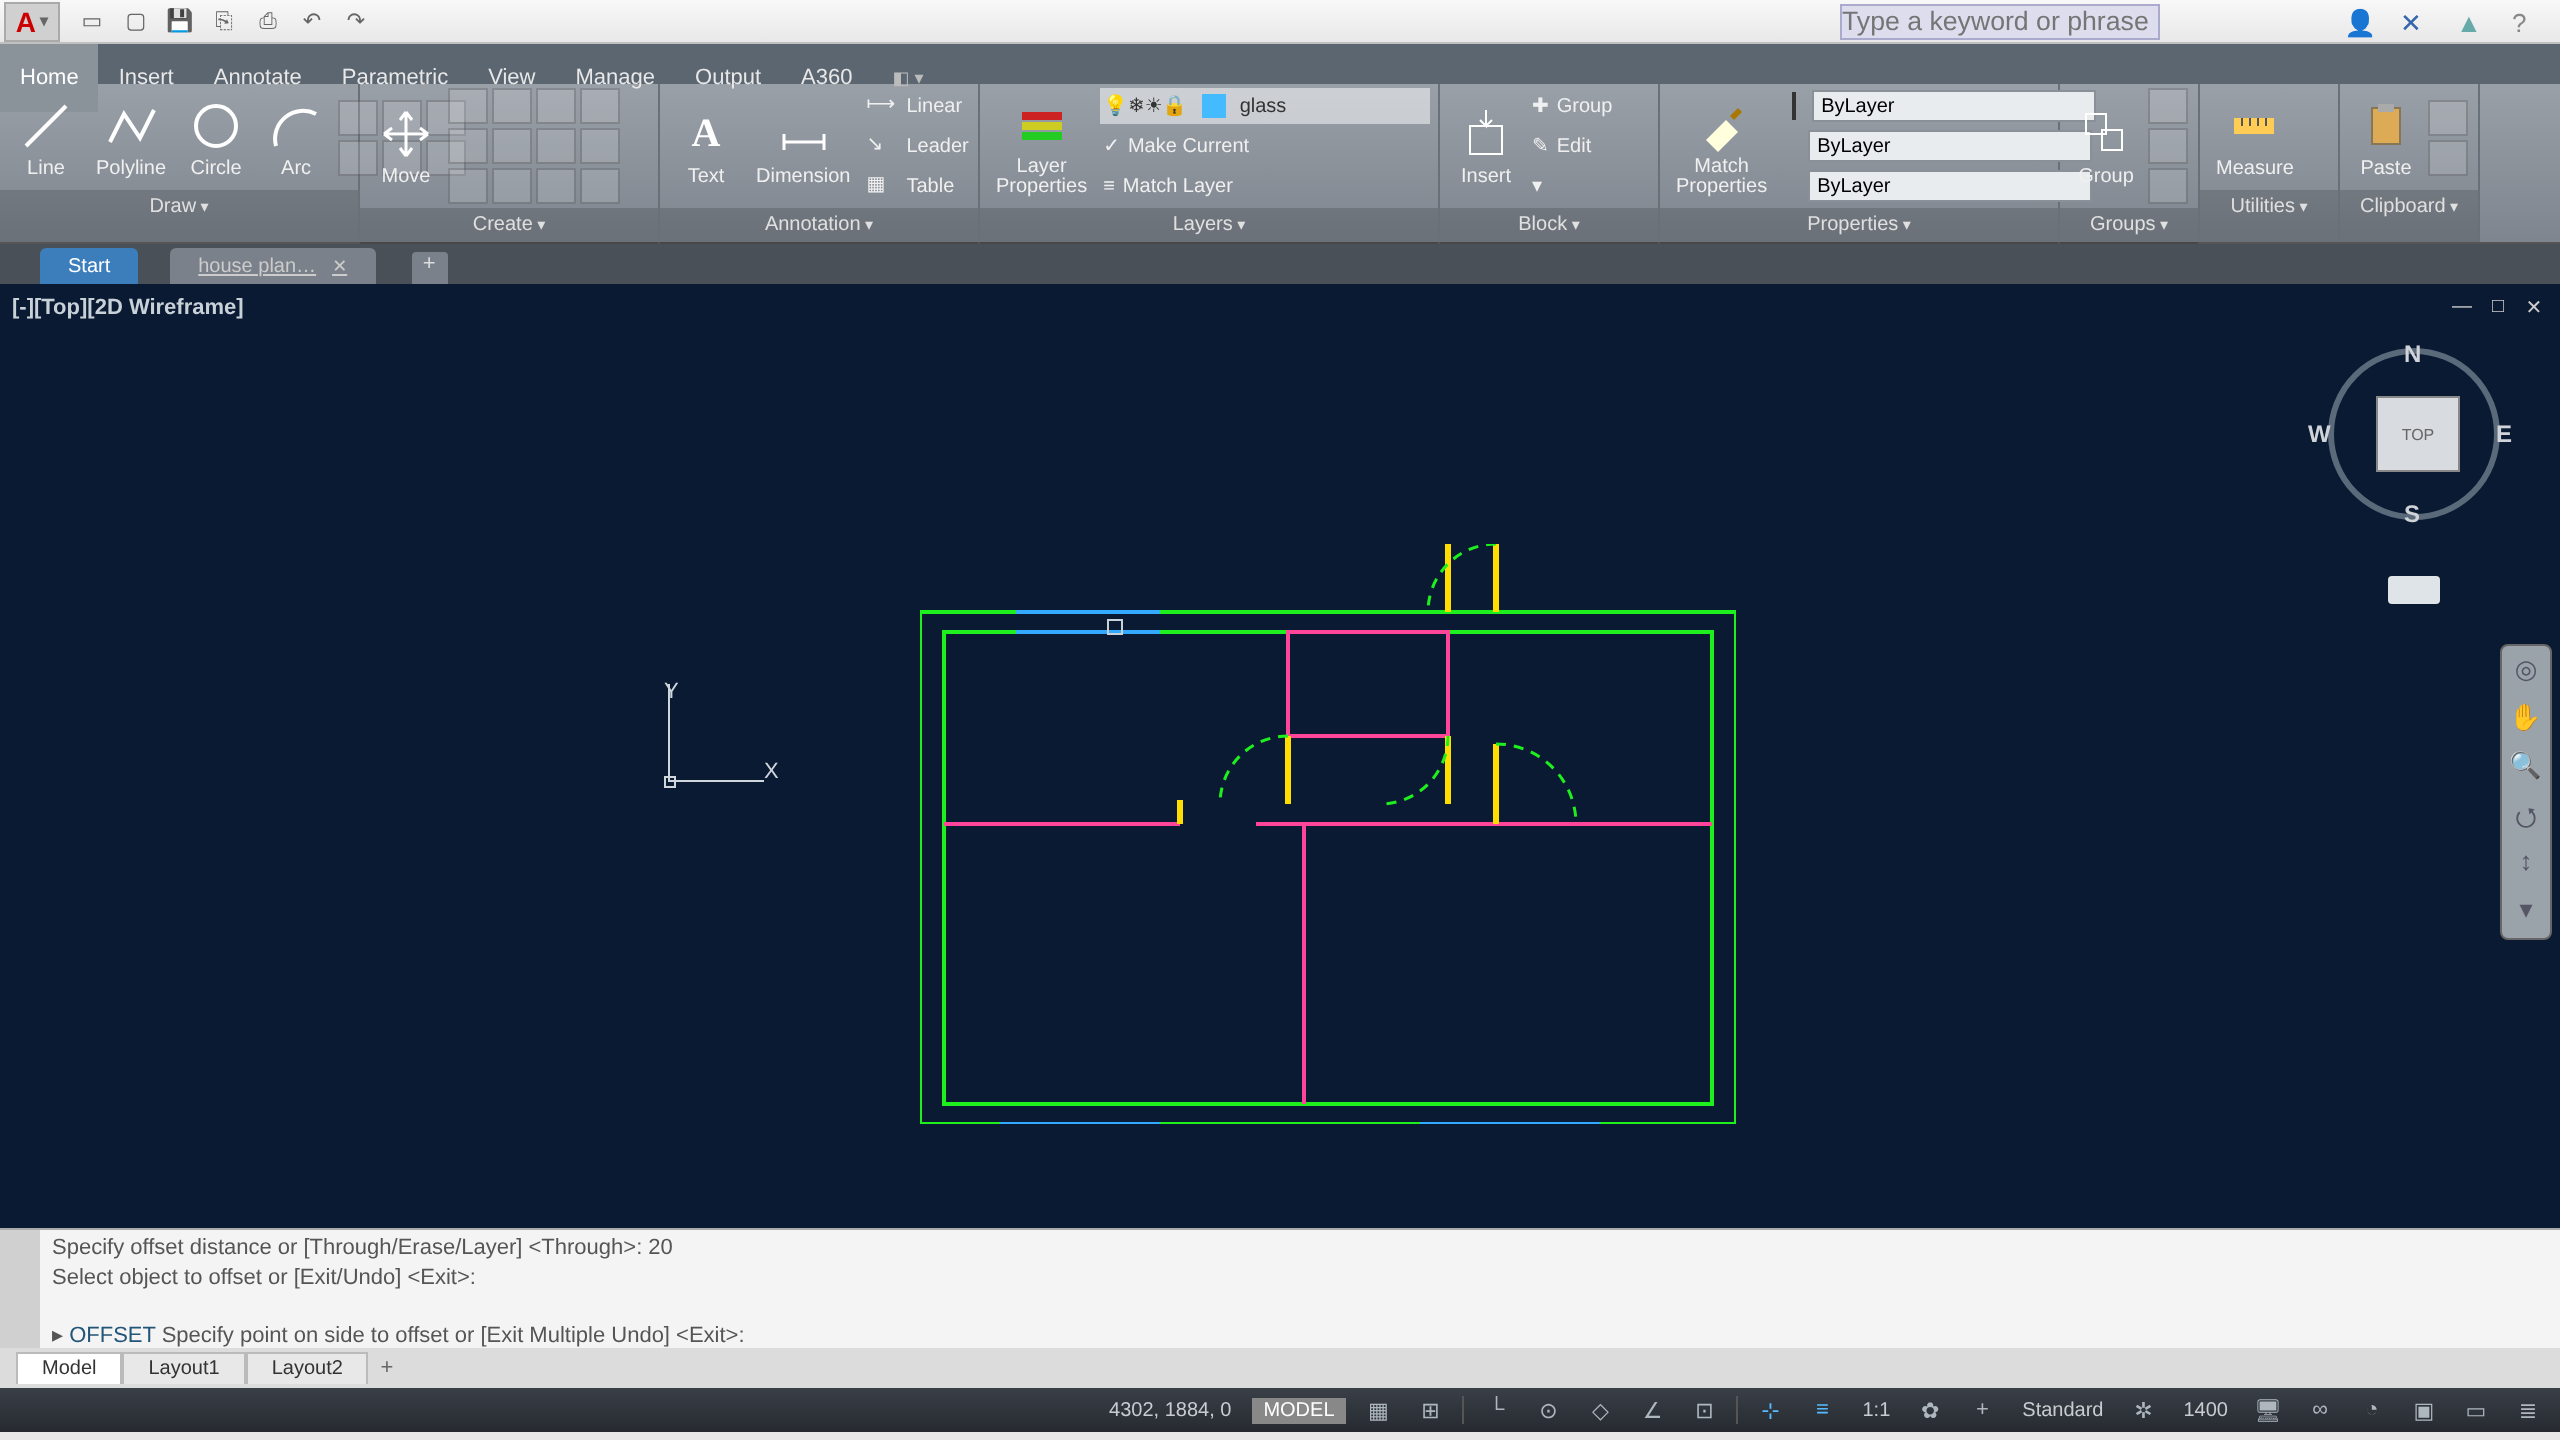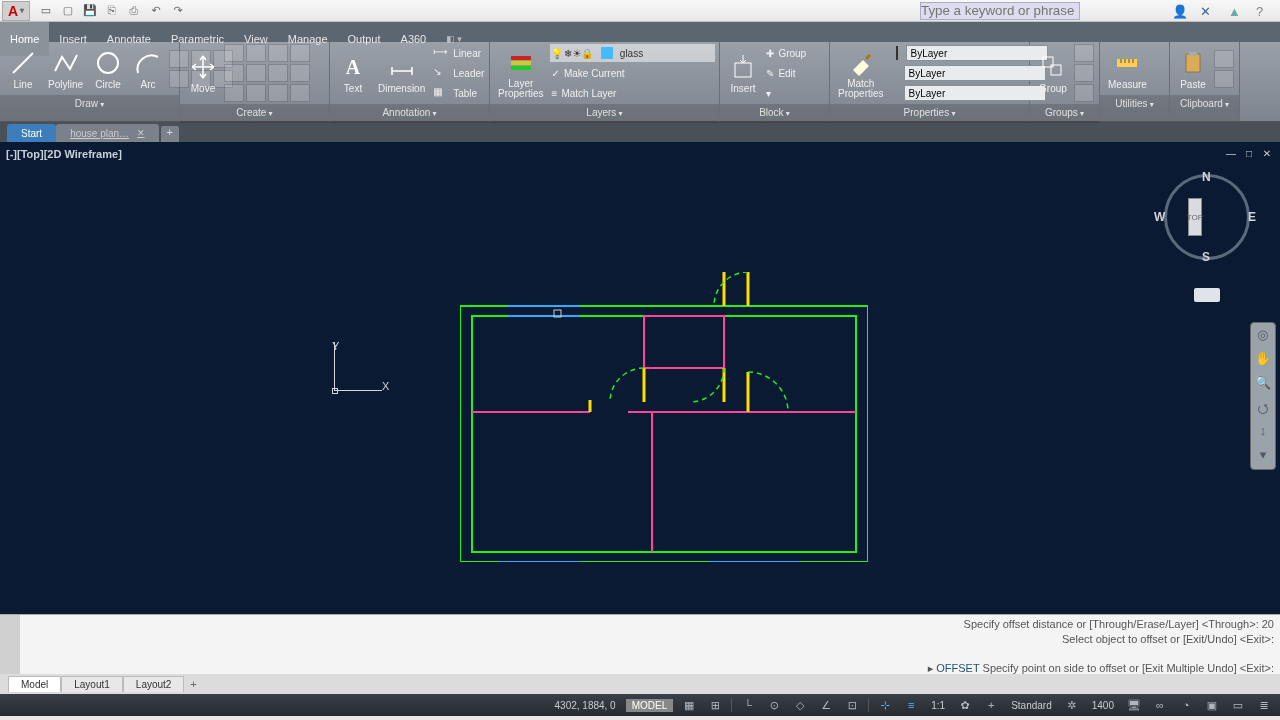--- a/index.html
+++ b/index.html
@@ -21,49 +21,49 @@
 .panel-title { height:26px; background:rgba(0,0,0,.15); color:#e0e0e0; font-size:10px; text-align:center; line-height:18px;}
 .panel-title::after{ content:" ▾"; font-size:8px;}
 .bigbtn { display:flex; flex-direction:column; align-items:center; gap:2px; padding:2px 4px; }
 .bigbtn .ico { width:30px; height:30px; display:flex; align-items:center; justify-content:center; }
 .bigbtn .lbl { color:#f0f0f0; font-size:10px; line-height:10px; text-align:center;}
 .smallgrid { display:grid; grid-template-columns:repeat(3,20px); gap:2px; }
 .smallgrid div { width:20px; height:18px; background:rgba(255,255,255,.15); border:1px solid rgba(0,0,0,.2);}
 .mstack { display:flex; flex-direction:column; gap:2px;}
 .mstack div { height:18px; display:flex; align-items:center; gap:4px; padding:0 2px; color:#f0f0f0; font-size:10px; white-space:nowrap;}
 .mstack .ico { width:16px; height:14px; display:inline-block;}
-.filetabs { height:20px; background:#495058; display:flex; align-items:end; padding-left:7px; gap:0;}
+.filetabs { height:20px; background:#495058; display:flex; align-items:end; padding-left:20px; gap:16px;}
 .ftab { height:18px; padding:0 14px; font-size:10px; color:#ddd; border-radius:3px 3px 0 0; display:flex; align-items:center;}
 .ftab.blue { background:#3c7dbb; color:#fff;}
 .ftab.gray { background:#7a818a; color:#ccc;text-decoration:underline;}
 .ftab .x { margin-left:8px; font-size:9px;}
 .plus { width:18px; height:16px; background:#7a818a; color:#ddd; text-align:center; font-size:11px; margin-left:2px; border-radius:2px 2px 0 0;}
 .canvas { position:relative; height:472px; background:#0a1a33; }
 .vplabel { position:absolute; top:6px; left:6px; color:#c8d0d8; font-size:11px;font-weight:bold;}
 .wctl { position:absolute; top:6px; right:6px; display:flex; gap:4px;}
 .wctl div { width:14px; height:12px; color:#ccc; font-size:10px; text-align:center;}
 .viewcube { position:absolute; top:30px; right:28px; width:90px; height:90px;}
 .vc-ring { width:86px; height:86px; border:3px solid #5a6a7a; border-radius:50%; position:absolute; top:2px; left:2px;}
-.vc-face { position:absolute; top:26px; left:26px; width:14px; height:38px; background:#d8dce0; border:1px solid #888; color:#666; font-size:8px; display:flex; align-items:center; justify-content:center;}
+.vc-face { position:absolute; top:26px; left:26px; width:42px; height:38px; background:#d8dce0; border:1px solid #888; color:#666; font-size:8px; display:flex; align-items:center; justify-content:center;}
 .vc-dir { position:absolute; color:#d0d4d8; font-size:12px; font-weight:bold;}
 .vc-home { position:absolute; top:116px; left:32px; width:26px; height:14px; background:#dfe4e8; border-radius:2px;}
 .navbar { position:absolute; right:4px; top:180px; width:26px; background:#9aa2aa; border:1px solid #666; border-radius:4px; display:flex; flex-direction:column; align-items:center; padding:4px 0; gap:6px;}
 .navbar div { width:18px; height:18px; color:#556; font-size:13px; text-align:center;}
 .ucs { position:absolute; top:200px; left:330px; width:70px; height:70px; }
 .ucs .vy { position:absolute; left:4px; top:0; width:1px; height:48px; background:#cfd6dc;}
 .ucs .hx { position:absolute; left:4px; top:48px; width:48px; height:1px; background:#cfd6dc;}
 .ucs .ly { position:absolute; top:-2px; left:2px; color:#cfd6dc; font-size:11px; }
 .ucs .lx { position:absolute; top:38px; left:52px; color:#cfd6dc; font-size:11px;}
 .ucs .box { position:absolute; top:46px; left:2px; width:6px; height:6px; border:1px solid #cfd6dc;}
 .floor { position:absolute; top:130px; left:460px; width:408px; height:290px;}
 .prop-combo { height:18px; display:flex; align-items:center; width:150px;}
 .prop-swatch{ width:14px; height:14px; background:#4bf; border:1px solid #333; margin:0 4px;}
 .prop-combo input{ flex:1; height:16px; background:#e8ecee; border:1px solid #8a9098; font-size:10px; padding:0 4px;}
 .big-ico-svg { width:28px; height:28px;}
-.cmdarea { height:60px; background:#f4f4f4; border-top:1px solid #aaa; display:flex;text-align:right;}
+.cmdarea { height:60px; background:#f4f4f4; border-top:1px solid #aaa; display:flex;}
 .cmd-gutter{ width:20px; background:#d0d0d0;}
 .cmd-text { flex:1; font-family:Consolas,monospace; font-size:11px; color:#555; padding:2px 6px; line-height:15px;}
 .cmd-live { color:#257; }
 .lotabs { height:20px; background:#dcdcdc; display:flex; align-items:center; padding-left:8px; gap:0;}
 .lotab { padding:2px 12px; font-size:10px; background:#e8e8e8; border:1px solid #bbb; border-bottom:none;}
 .lotab.active{ background:#fff;}
 .loplus { width:18px; text-align:center; color:#666;}
 .status { height:22px; background:linear-gradient(#3a4048,#262a30); display:flex; align-items:center; color:#c8ccd0; font-size:10px; padding:0 6px; gap:6px;}
 .status .sep { width:1px; height:14px; background:#555;}
 .st-btn { width:20px; height:16px; display:flex; align-items:center; justify-content:center; color:#aeb6be; font-size:11px;}

